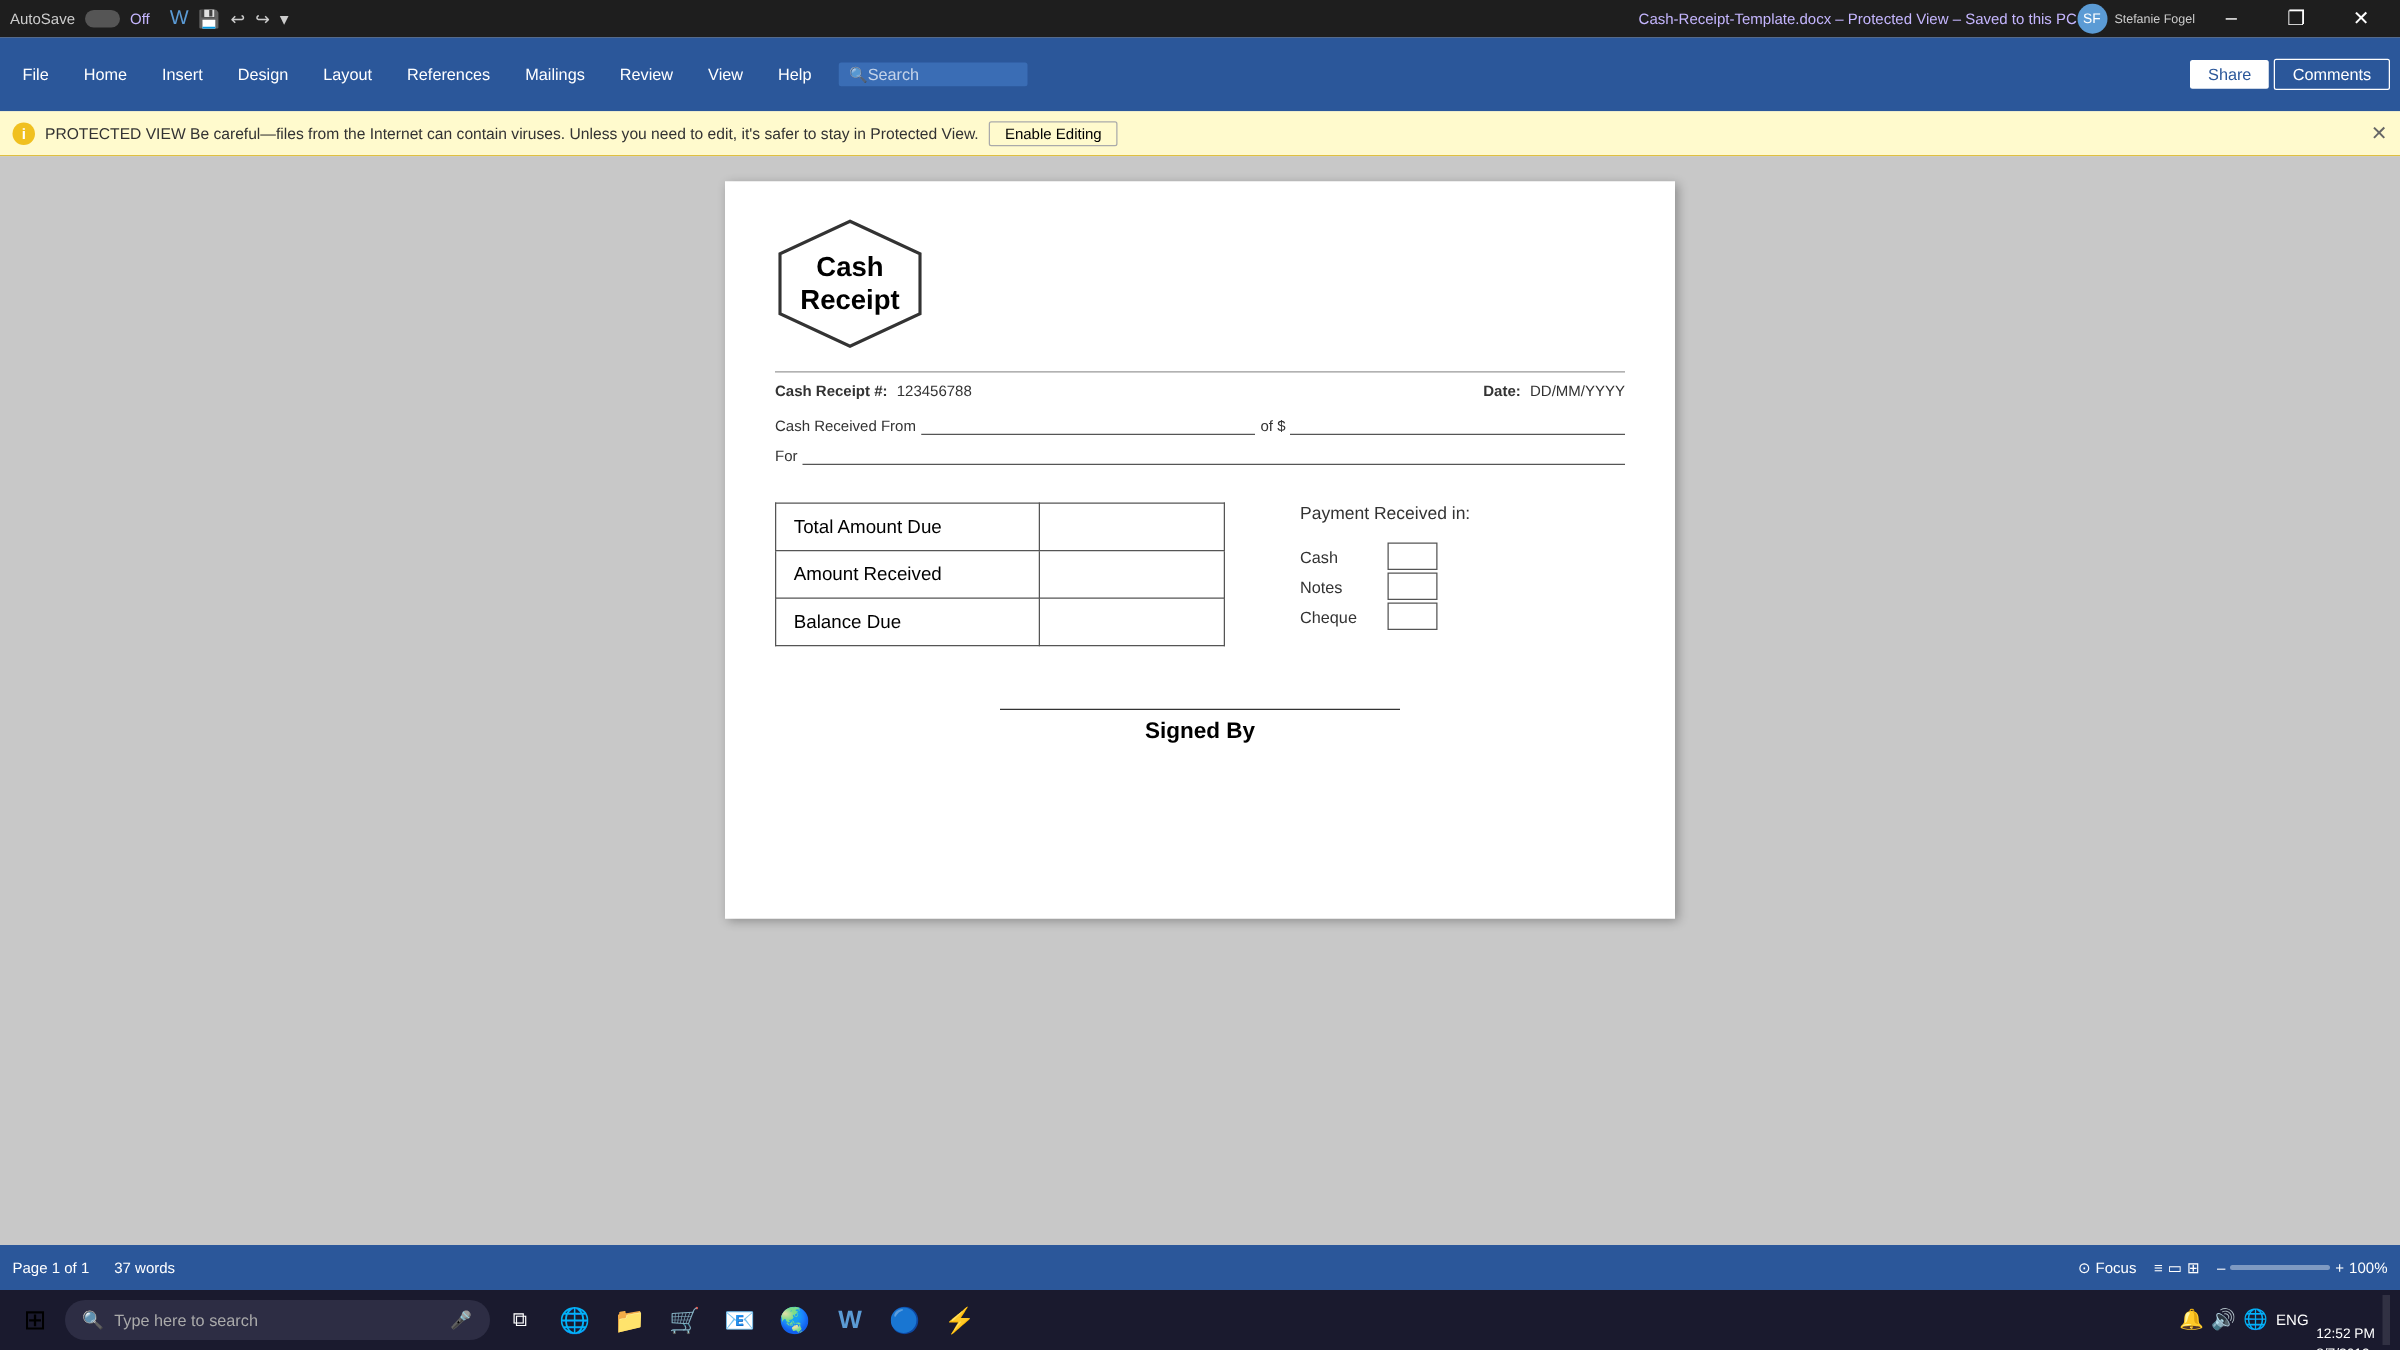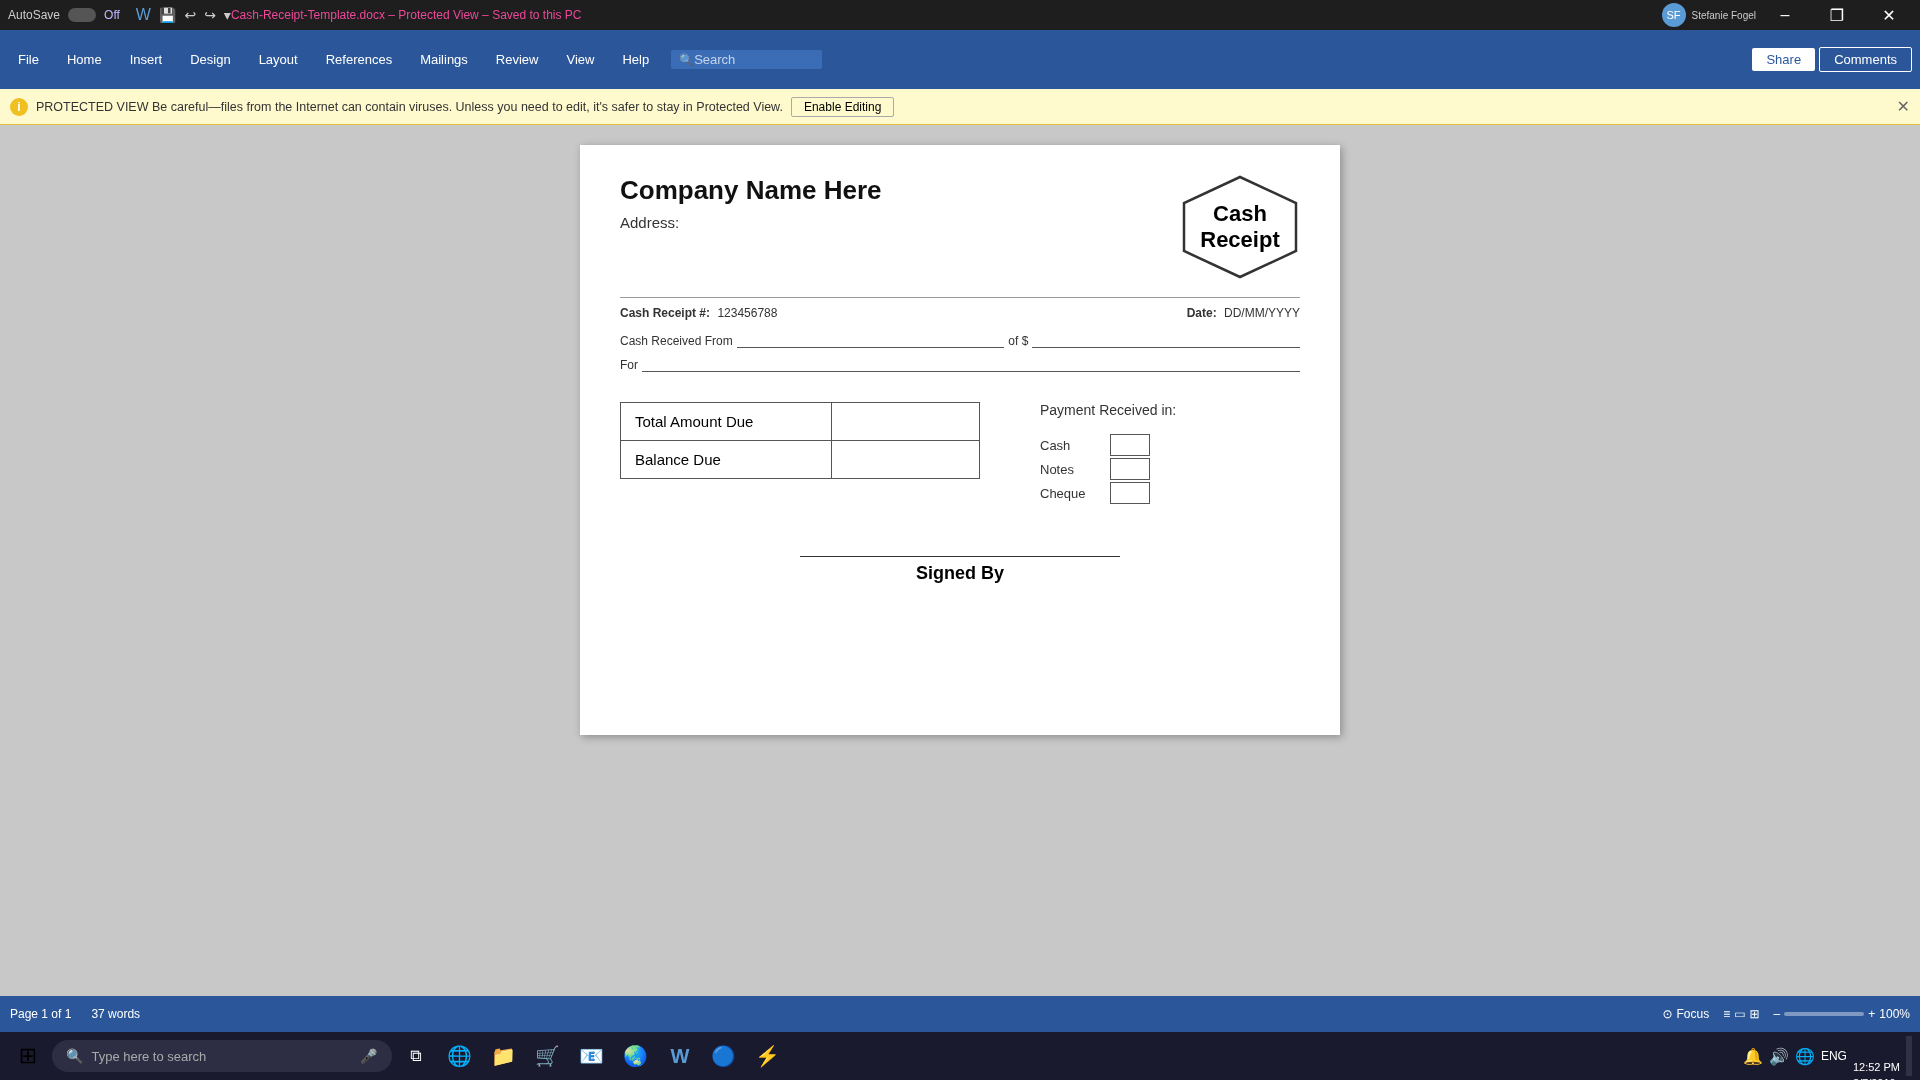--- a/index.html
+++ b/index.html
@@ -10,21 +10,21 @@
       height: 30px;
       background: #1e1e1e;
       display: flex;
       align-items: center;
       justify-content: space-between;
       padding: 0 8px;
       color: white;
       font-size: 12px;
     }
     #title-bar-left { display: flex; align-items: center; gap: 8px; }
-    #title-bar-center { flex: 1; text-align: left; font-size: 12px; color: #ec4899; }
+    #title-bar-center { flex: 1; text-align: right; font-size: 12px; color: #c4b5fd; }
     #title-bar-right { display: flex; align-items: center; gap: 6px; }
     .title-bar-btn { width: 46px; height: 30px; display: flex; align-items: center; justify-content: center; font-size: 16px; cursor: pointer; color: white; }
 
     
     #menu-bar {
       height: 59px;
       background: #2b579a;
       display: flex;
       align-items: center;
       padding: 0 0 0 4px;
@@ -336,24 +336,20 @@
   <div class="info-icon">i</div>
   <span>PROTECTED VIEW  Be careful—files from the Internet can contain viruses. Unless you need to edit, it's safer to stay in Protected View.</span>
   <button id="enable-editing-btn">Enable Editing</button>
   <span id="close-banner">✕</span>
 </div>
 
 <div id="main-content">
   <div id="document">
 
     <div id="doc-header">
-      <div id="company-info">
-        <div id="company-name">Company Name Here</div>
-        <div id="company-address">Address:</div>
-      </div>
       <div id="hexagon-wrapper">
         <div class="hexagon">
           <svg viewBox="0 0 120 104" xmlns="http://www.w3.org/2000/svg">
             <polygon points="60,2 116,28 116,76 60,102 4,76 4,28" fill="white" stroke="#333" stroke-width="2.5"></polygon>
           </svg>
           <div class="hexagon-text">
             <div>Cash</div>
             <div>Receipt</div>
           </div>
         </div>
@@ -381,20 +377,24 @@
     <div class="form-line">
       <span>For</span>
       <span class="underline-field" style="flex:1;min-width:400px;"></span>
     </div>
 
     <div id="doc-body">
       <table id="amounts-table">
         <tbody id="amounts-tbody">
         <tr>
               <td class="label-cell">Total Amount Due</td>
+              <td class="value-cell"></td>
+            </tr>
+            <tr>
+              <td class="label-cell">Amount Received</td>
               <td class="value-cell"></td>
             </tr>
             <tr>
               <td class="label-cell">Balance Due</td>
               <td class="value-cell"></td>
             </tr>
           </tbody>
       </table>
 
       <div id="payment-section">

